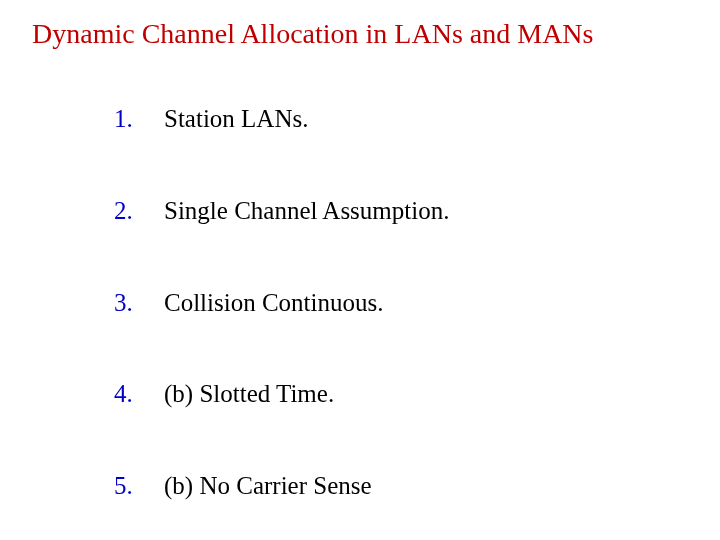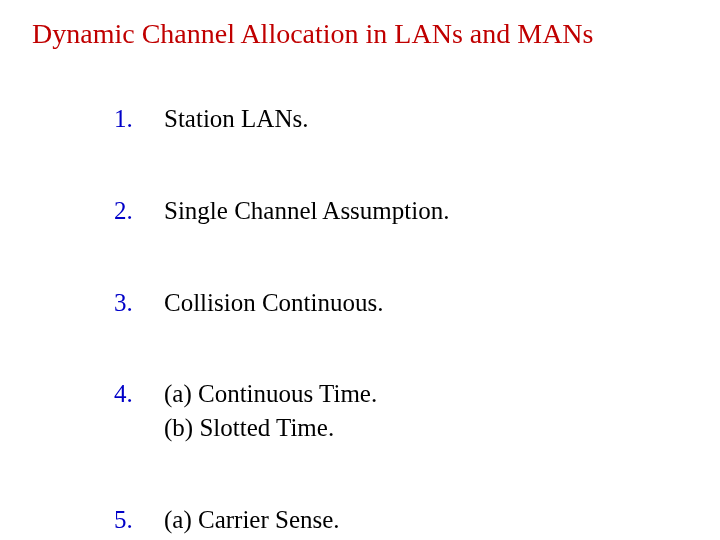--- a/index.html
+++ b/index.html
@@ -74,24 +74,22 @@
   </div>
   <div class="item">
     <span class="num">3.</span>
     <span class="content">
       <span class="subline">Collision Continuous.</span>
     </span>
   </div>
   <div class="item">
     <span class="num">4.</span>
     <span class="content">
-      <span class="subline">(a) Continuous Time.</span>
       <span class="subline">(b) Slotted Time.</span>
     </span>
   </div>
   <div class="item">
     <span class="num">5.</span>
     <span class="content">
-      <span class="subline">(a) Carrier Sense.</span>
       <span class="subline">(b) No Carrier Sense</span>
     </span>
   </div>
 </div>
 
 </body></html>

